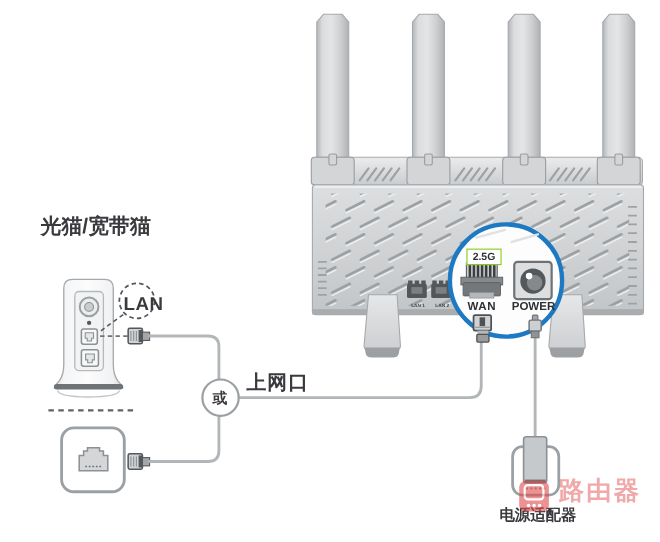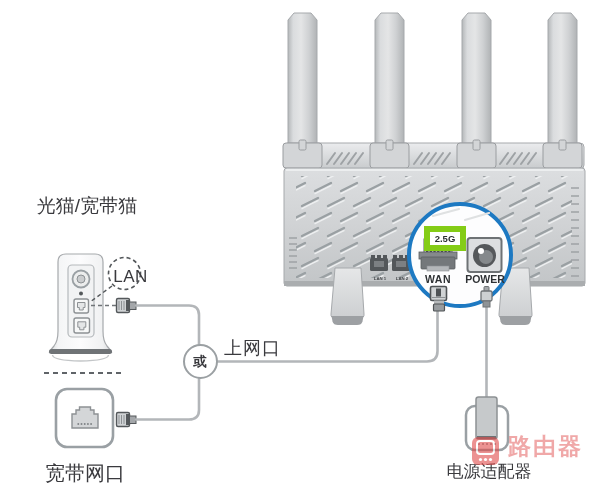--- a/index.html
+++ b/index.html
@@ -1,45 +1,45 @@
 <!DOCTYPE html>
 <html><head>
 <meta charset="utf-8">
 <style>
   html,body{margin:0;padding:0;background:#fff;}
   .stage{
     position:relative;width:600px;height:493px;background:#fff;overflow:hidden;
     font-family:"Liberation Sans","DejaVu Sans",sans-serif;color:#3a3a3e;
   }
   .stage svg{position:absolute;left:0;top:0;}
-  .lbl{position:absolute;font-weight:400;color:#3a3a3e;white-space:nowrap;}
+  .lbl{position:absolute;font-weight:700;color:#3a3a3e;white-space:nowrap;}
   .center{text-align:center;}
   .modem-title{left:4px;top:193px;width:166px;font-size:19px;}
   .modem-sub{left:0px;top:215px;width:176px;font-size:14.5px;}
   .lan-callout{left:108px;top:267px;width:45px;font-size:17px;letter-spacing:.5px;}
   .or-badge{
     position:absolute;left:182.5px;top:344px;width:31px;height:31px;border:2px solid #9ba0a3;
     border-radius:50%;background:#fff;font-size:13.5px;font-weight:700;line-height:31px;
     text-align:center;z-index:4;
   }
   .internet-port{left:224px;top:336px;font-size:18px;letter-spacing:1px;}
   .wall-port-lbl{left:36px;top:460px;width:98px;font-size:20px;}
-  .adapter-lbl{left:437px;top:460px;width:104px;font-size:17px;}
+  .adapter-lbl{left:437px;top:460px;width:104px;font-size:14px;}
   .tinylbl{position:absolute;font-size:6px;font-weight:700;color:#44474a;text-align:center;
     transform:scale(.72);transform-origin:center top;white-space:nowrap;}
   .lan1-lbl{left:369px;top:276px;width:22px;}
   .lan2-lbl{left:391px;top:276px;width:22px;}
   
   .wan-circle{
     position:absolute;left:407px;top:202px;width:98px;height:98px;border:4px solid #1d79c2;
     border-radius:50%;background:#fdfdfe;z-index:5;
   }
   .wan-circle .speed-badge{
     position:absolute;left:13px;top:20px;width:30px;height:13px;background:#fff;
-    border:6px solid #84cc16;font-size:9.5px;font-weight:700;line-height:13px;text-align:center;color:#2e3134;
+    border:1px solid #84cc16;font-size:9.5px;font-weight:700;line-height:13px;text-align:center;color:#2e3134;
   }
   .wan-circle .wan-lbl{position:absolute;left:4px;top:67px;width:46px;font-size:10.5px;
     font-weight:700;text-align:center;color:#2e3134;letter-spacing:.5px;}
   .wan-circle .power-lbl{position:absolute;left:48px;top:67px;width:52px;font-size:10.5px;
     font-weight:700;text-align:center;color:#2e3134;}
   .overlay{z-index:7;pointer-events:none;}
   
   .wm-icon{position:absolute;left:472px;top:437px;width:27px;height:28px;background:#e14b4b;
     border-radius:6px;opacity:.6;z-index:9;}
   .wm-brand{position:absolute;left:508px;top:431px;font-size:23px;font-weight:700;
@@ -255,21 +255,20 @@
       <rect x="484" y="286.5" width="5" height="5" rx="1" fill="#a4a7aa" stroke="#6e7275" stroke-width="1"></rect>
       <rect x="481" y="291" width="11" height="10" rx="1.5" fill="#cdd0d2" stroke="#6e7275" stroke-width="1.3"></rect>
       <rect x="483" y="301" width="7" height="6" fill="#8f9396" stroke="#6e7275" stroke-width="1"></rect>
     </g>
   </svg>
 
   <div class="lbl modem-title center">光猫/宽带猫</div>
   <div class="lbl lan-callout center">LAN</div>
   <div class="or-badge">或</div>
   <div class="lbl internet-port">上网口</div>
-  <div class="lbl wall-port-lbl center">宽带网口</div>
   <div class="lbl adapter-lbl center">电源适配器</div>
   <div class="tinylbl lan1-lbl">LAN 1</div>
   <div class="tinylbl lan2-lbl">LAN 2</div>
 
   <div class="wm-icon">
     <svg width="27" height="28" viewBox="0 0 27 28">
       <rect x="5" y="4" width="17" height="13" rx="3" fill="none" stroke="#fff" stroke-width="2"></rect>
       <circle cx="8.5" cy="22.5" r="1.6" fill="#fff"></circle>
         <circle cx="13.5" cy="22.5" r="1.6" fill="#fff"></circle>
         <circle cx="18.5" cy="22.5" r="1.6" fill="#fff"></circle>

